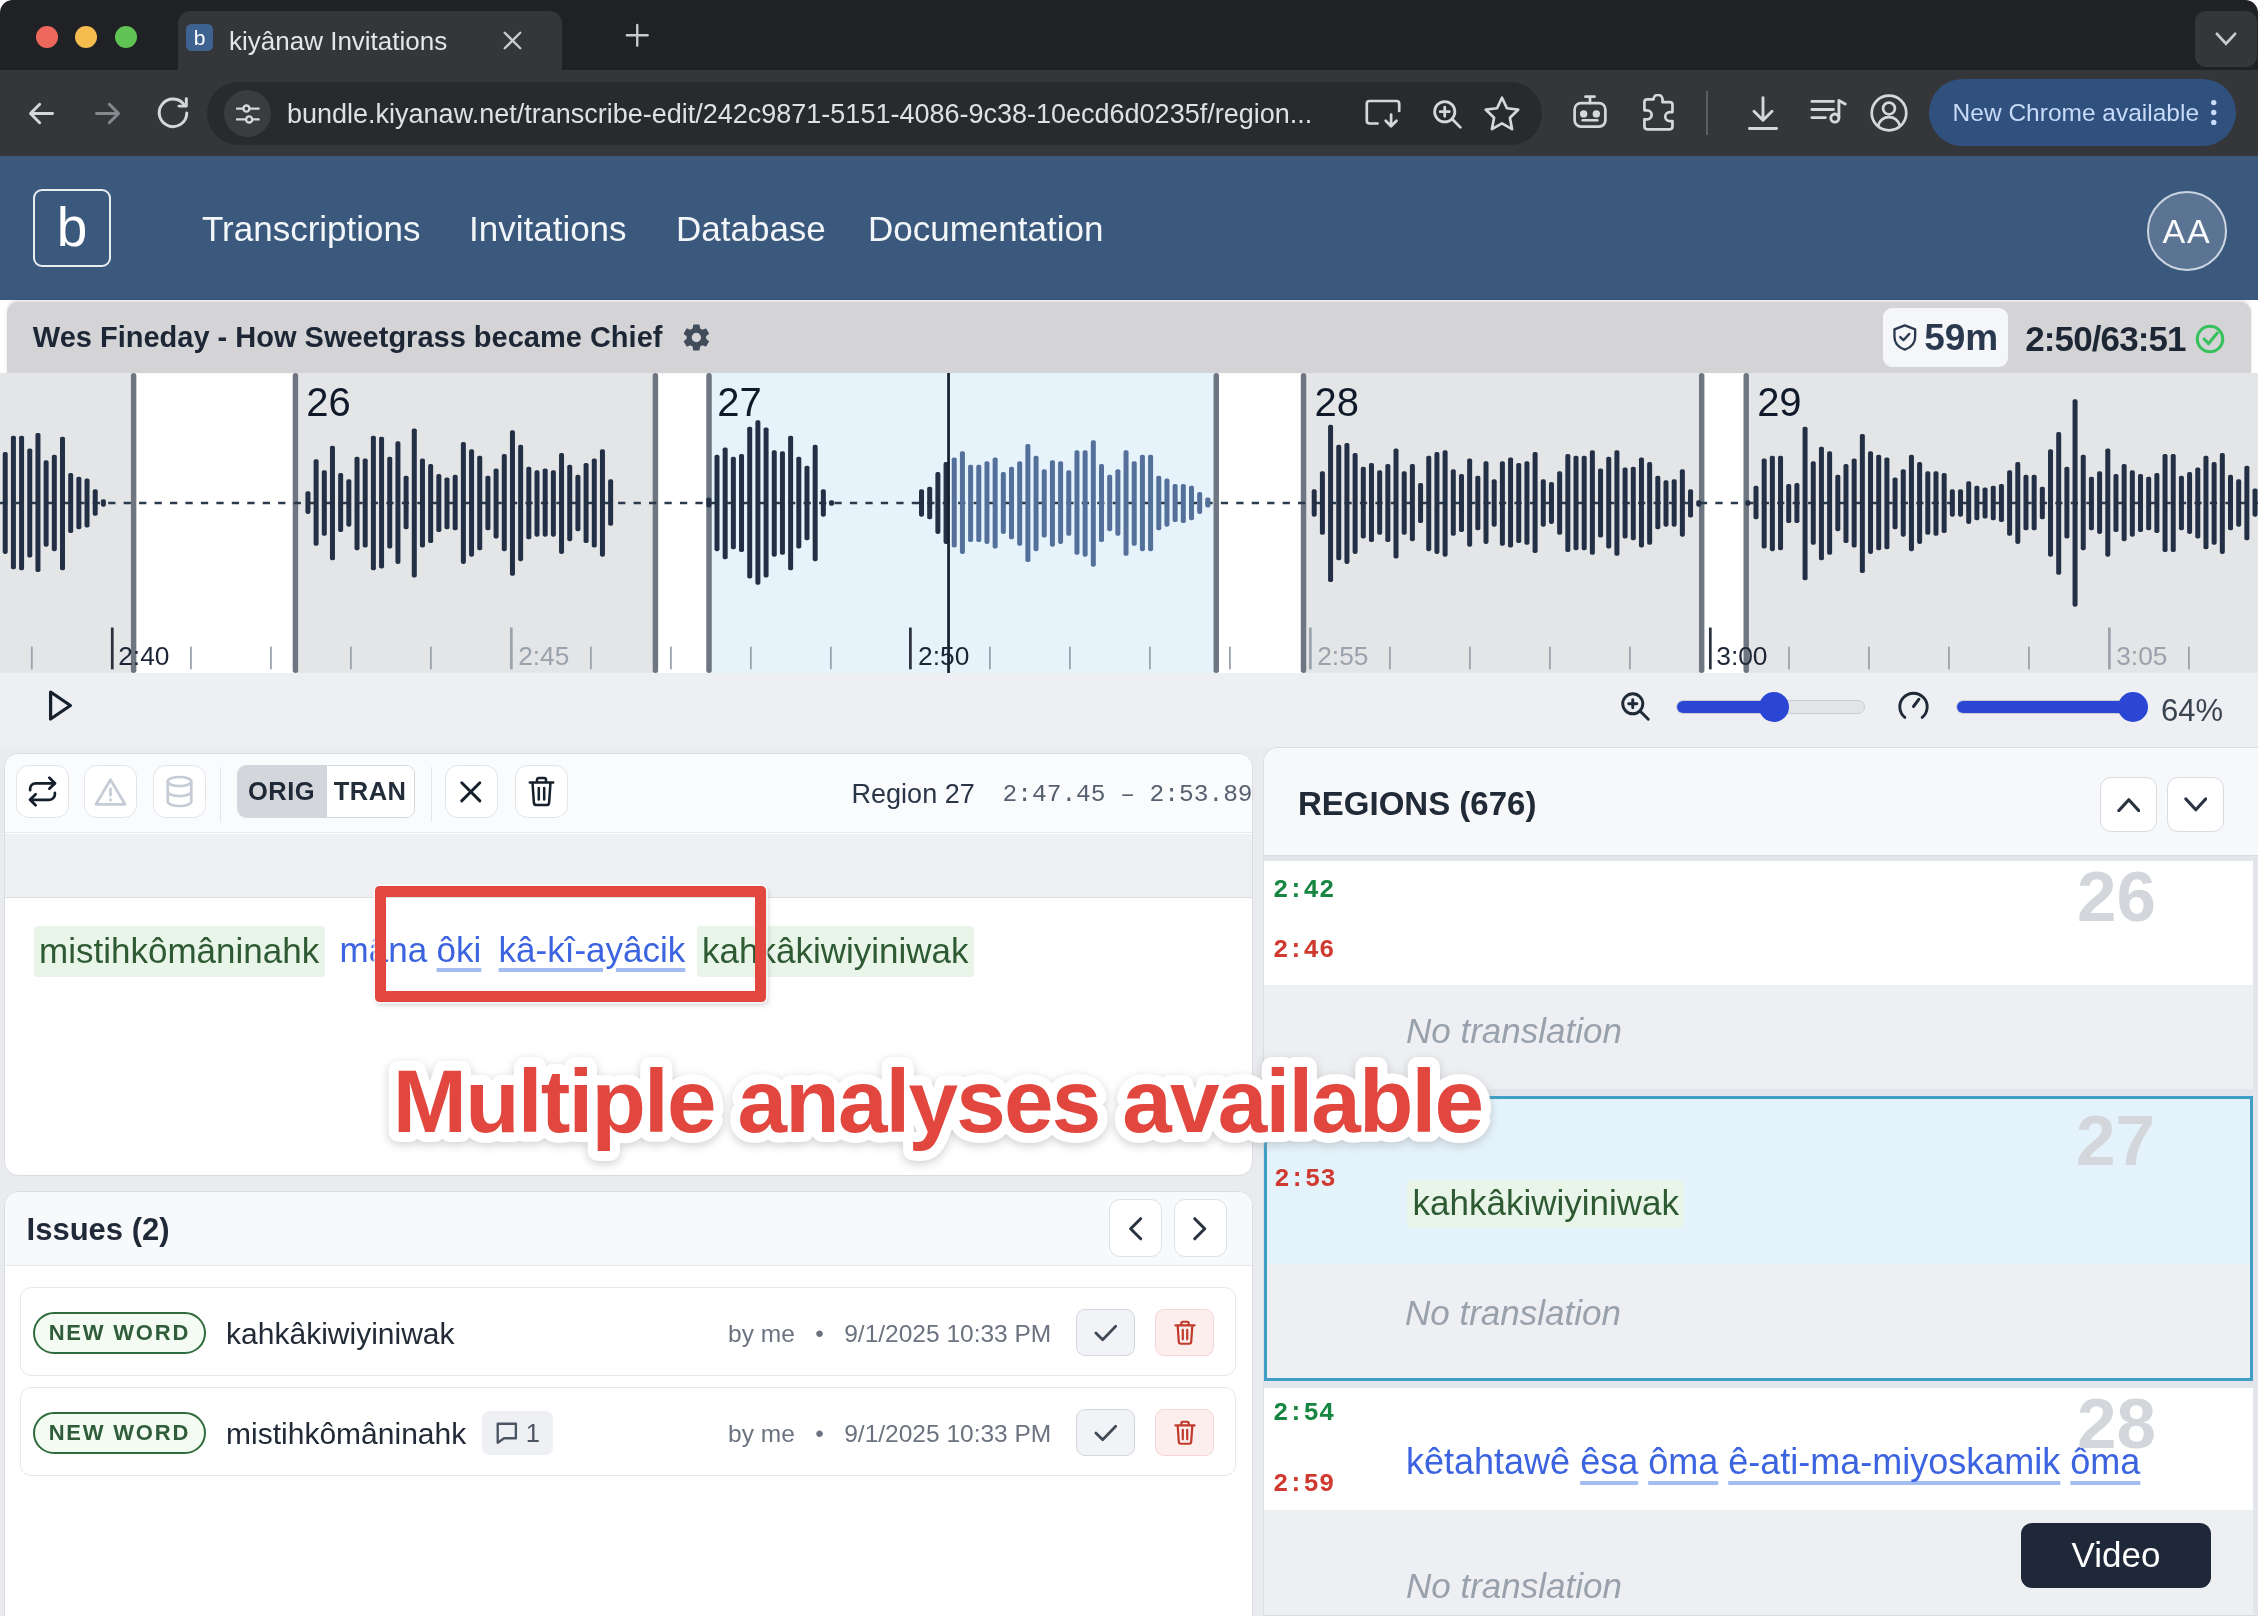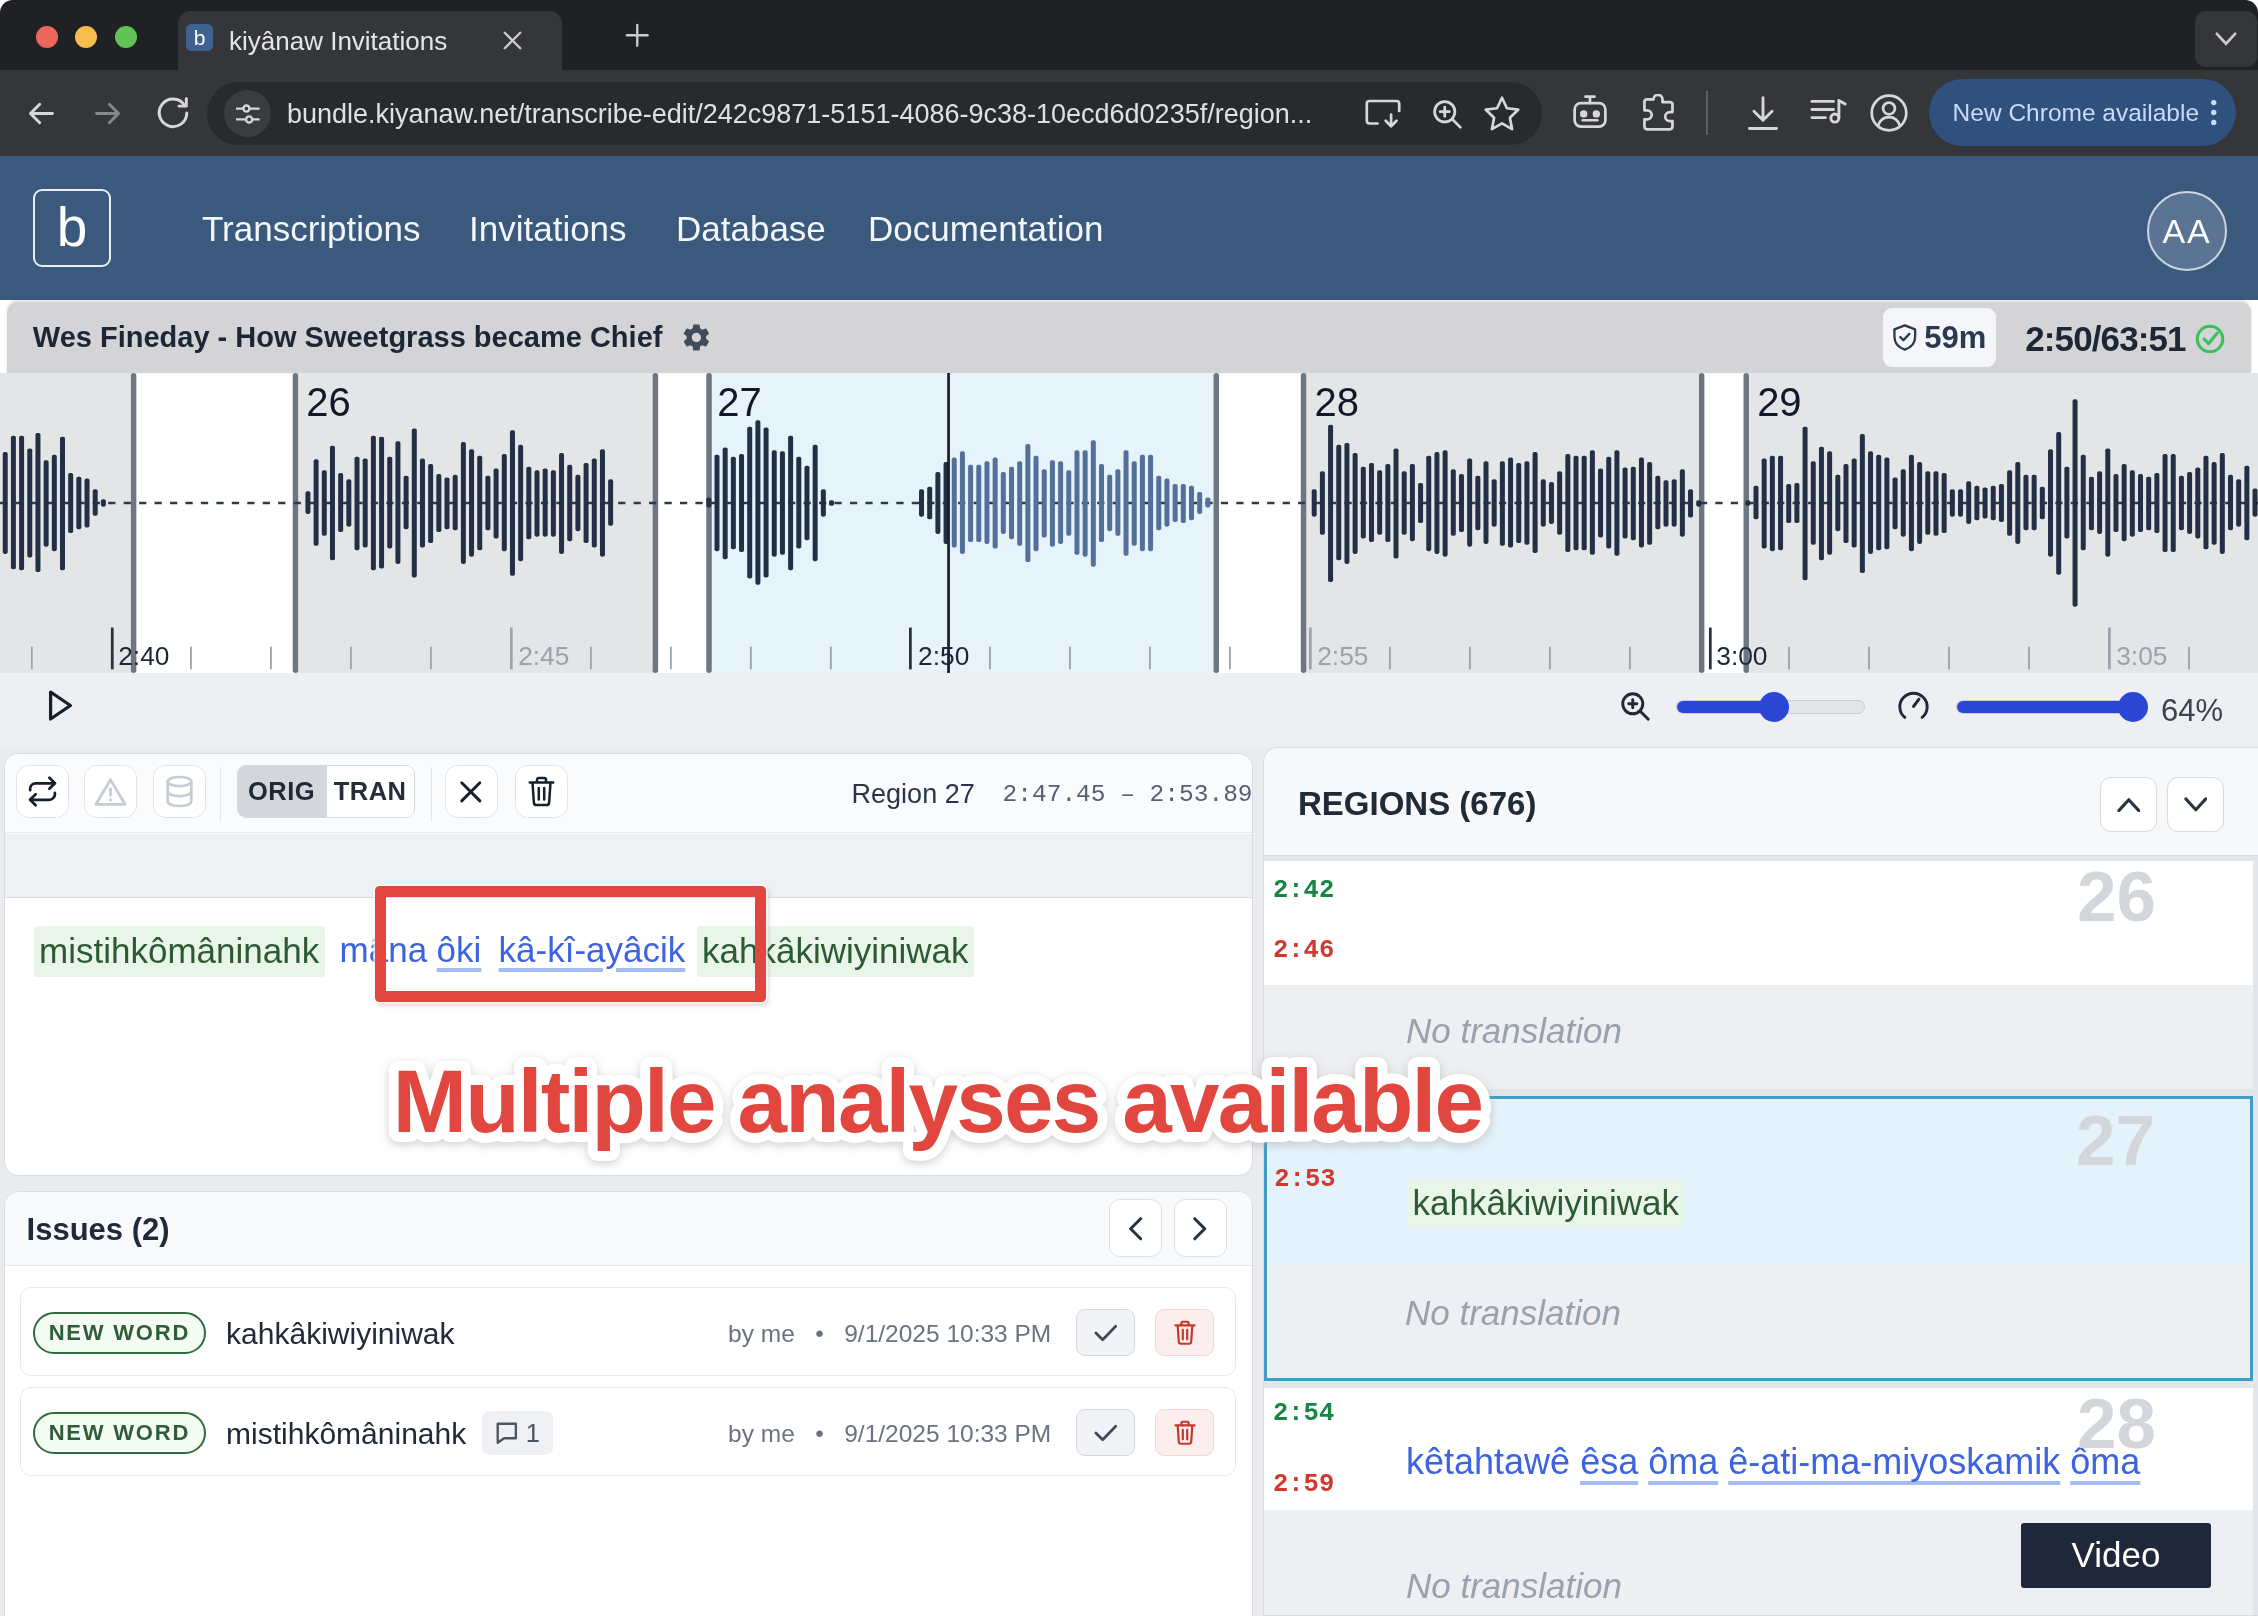--- a/index.html
+++ b/index.html
@@ -15,21 +15,21 @@
 .tunec{position:absolute;left:17.3px;top:8.2px;width:47px;height:47px;border-radius:50%;background:#3a3c40}
 .ncpill{position:absolute;left:1929px;top:9px;width:307px;height:67px;border-radius:34px;background:#30507e;color:#c8dbf8;font-size:24.5px;line-height:67px;padding-left:23.6px}
 
 .nav{position:absolute;left:0;top:156px;width:2258px;height:144px;background:#3b597c}
 .logo{position:absolute;left:33px;top:33px;width:78px;height:78px;border:2.7px solid #e9eef3;border-radius:9px;color:#fff;font-size:55px;text-align:center;line-height:73px}
 .navitem{position:absolute;top:0;height:144px;line-height:145px;font-size:35px;color:#f3f6f9;font-weight:400;white-space:nowrap}
 .avatar{position:absolute;left:2147px;top:35px;width:80px;height:80px;border-radius:50%;background:#5c7493;border:2.7px solid #ccd6e2;color:#f8fafc;font-size:34px;letter-spacing:1.8px;display:flex;align-items:center;justify-content:center}
 
 .titlebar{position:absolute;left:7.3px;top:302px;width:2244px;height:71px;background:#d4d4d6;border-radius:11px 11px 0 0;box-shadow:0 -1.8px 3.6px rgba(0,0,0,.12)}
 .vtitle{position:absolute;left:25.5px;top:0;height:63px;line-height:71px;font-size:29px;font-weight:bold;color:#1d2635}
-.badge59{position:absolute;left:1876px;top:6.4px;width:113px;height:59px;background:#f4f6f9;border-radius:9px;display:flex;align-items:center;justify-content:center;gap:7.3px;font-size:31px;font-weight:bold;color:#2b3950}
+.badge59{position:absolute;left:1876px;top:6.4px;width:125px;height:59px;background:#f4f6f9;border-radius:9px;display:flex;align-items:center;justify-content:center;gap:7.3px;font-size:37px;font-weight:bold;color:#2b3950}
 .vtime{position:absolute;left:2018px;top:0;width:156px;height:71px;line-height:73px;text-align:right;font-size:35px;font-weight:bold;letter-spacing:-0.9px;color:#1d2635}
 
 .wave{position:absolute;left:0;top:373px}
 
 .controls{position:absolute;left:0;top:673px;width:2258px;height:75px;background:#edeff2;border-bottom:0.9px solid #cfd3d7}
 .track{position:absolute;top:27px;height:13.6px;border-radius:7.3px;background:#e3e5e9;border:0.9px solid #c9cdd2}
 .tfill{position:absolute;left:0;top:0;height:11.8px;border-radius:7.3px;background:#2b46d4}
 .thumb{position:absolute;top:-9px;width:30px;height:30px;border-radius:50%;background:#2b46d4}
 .pct{position:absolute;left:2161px;top:0;height:75px;line-height:76px;font-size:31px;color:#3a4450}
 
@@ -68,21 +68,21 @@
 .notr{position:absolute;left:142px;font-style:italic;font-size:35px;color:#98a1ac}
 .gstrip{position:absolute;left:0;width:100%;background:#edeff2}
 .ctime{position:absolute;left:9px;font-family:"Liberation Mono",monospace;font-size:25.5px;font-weight:bold}
 .cgreen{color:#168642}.cred{color:#cf3a30}
 .cbig{position:absolute;font-size:71px;font-weight:bold;color:#d3d7dc;text-align:right;right:97px;top:0;line-height:71px}
 .ctext{position:absolute;left:142px;font-size:35px;white-space:nowrap}
 .cg{color:#2e5a33;background:#e8f5e8;padding:2.7px 5.5px 5.5px 5.5px;border-radius:3.6px}
 .cb{color:#3c63e0}
 .cbu{color:#3c63e0;text-decoration:underline;text-decoration-color:#a3bdf2;text-decoration-thickness:3.6px;text-underline-offset:7.3px}
 .cblk{color:#19212e}
-.videobtn{position:absolute;left:757px;top:0px;width:190px;height:65px;background:#1e2838;border-radius:3px;color:#fff;font-size:35px;display:flex;align-items:center;justify-content:center}
+.videobtn{position:absolute;left:757px;top:0px;width:190px;height:65px;background:#1e2838;border-radius:11px;color:#fff;font-size:35px;display:flex;align-items:center;justify-content:center}
 .annot{position:absolute;left:0;top:0;pointer-events:none}
 </style></head><body>
 
 <div class="tabbar">
  <div class="light" style="left:36px;background:#ee675c"></div>
  <div class="light" style="left:75px;background:#f5bd4e"></div>
  <div class="light" style="left:115px;background:#5fc454"></div>
  <div class="tab">
    <div class="favicon">b</div>
    <div class="tabtitle">kiyânaw Invitations</div>

